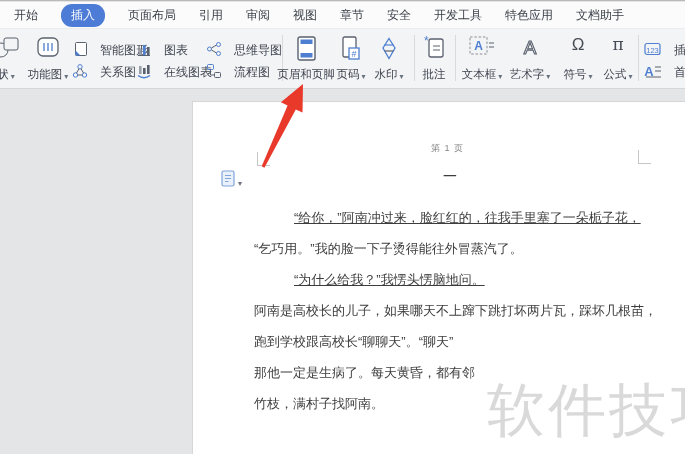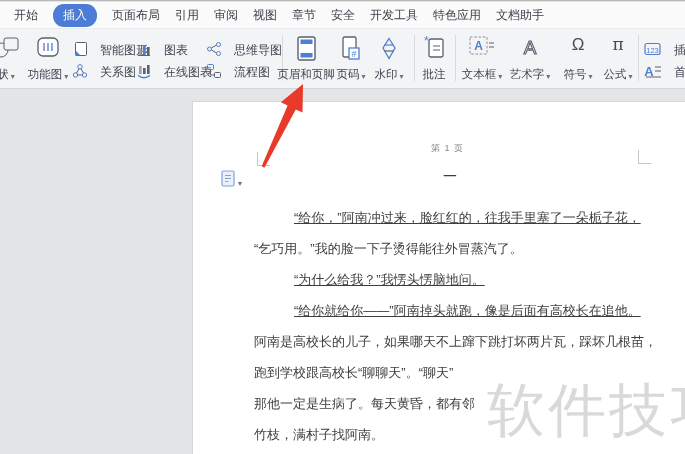--- a/index.html
+++ b/index.html
@@ -4,21 +4,21 @@
 <style>
   :root { --c-accent:#4d7cd6; --c-watermark:#d9d9d9; }
   * { margin:0; padding:0; box-sizing:border-box; }
   body { font-family:"Liberation Sans", sans-serif; }
   .app { position:relative; width:685px; height:454px; overflow:hidden;
          background:#e4e5e6; border-top:1px solid #b9b9b9; }
 
   
   .menubar { position:absolute; left:0; top:1px; width:100%; height:27px;
              background:#fbfbfc; display:flex; align-items:center;
-             padding-left:14px; gap:15px; border-bottom:1px solid #ececee; }
+             padding-left:14px; gap:23px; border-bottom:1px solid #ececee; }
   .tab { font-size:12px; color:#3a3f47; padding:3px 0; cursor:default; white-space:nowrap; }
   .tab.active { background:var(--c-accent); color:#fff; padding:3px 10px; border-radius:11px; }
 
   
   .ribbon { position:absolute; left:0; top:28px; width:100%; height:60px;
             background:#f3f4f5; border-bottom:1px solid #d4d6d8; }
   .sep { position:absolute; top:6px; width:1px; height:46px; background:#d9dadc; }
   .small-btn { position:absolute; display:flex; align-items:center; gap:12px;
                font-size:12px; color:#3f4450; height:18px; white-space:nowrap; }
   .big-btn { position:absolute; top:5px; height:50px; display:flex; flex-direction:column;
@@ -304,21 +304,20 @@
       </span>
       <span class="caret"></span>
     </div>
 
     <div class="chapter">一</div>
 
     <div class="doc-text">
       <div class="doc-line indent">“给你，”阿南冲过来，脸红红的，往我手里塞了一朵栀子花，</div>
       <div class="doc-line">“乞巧用。”我的脸一下子烫得能往外冒蒸汽了。</div>
       <div class="doc-line indent">“为什么给我？”我愣头愣脑地问。</div>
-      <div class="doc-line indent">“给你就给你——”阿南掉头就跑，像是后面有高校长在追他。</div>
       <div class="doc-line">阿南是高校长的儿子，如果哪天不上蹿下跳打坏两片瓦，踩坏几根苗，</div>
       <div class="doc-line">跑到学校跟高校长“聊聊天”。“聊天”</div>
       <div class="doc-line">那他一定是生病了。每天黄昏，都有邻</div>
       <div class="doc-line">竹枝，满村子找阿南。</div>
     </div>
 
     <div class="wm-cover"></div>
     <div class="watermark">软件技巧</div>
   </div>
 

